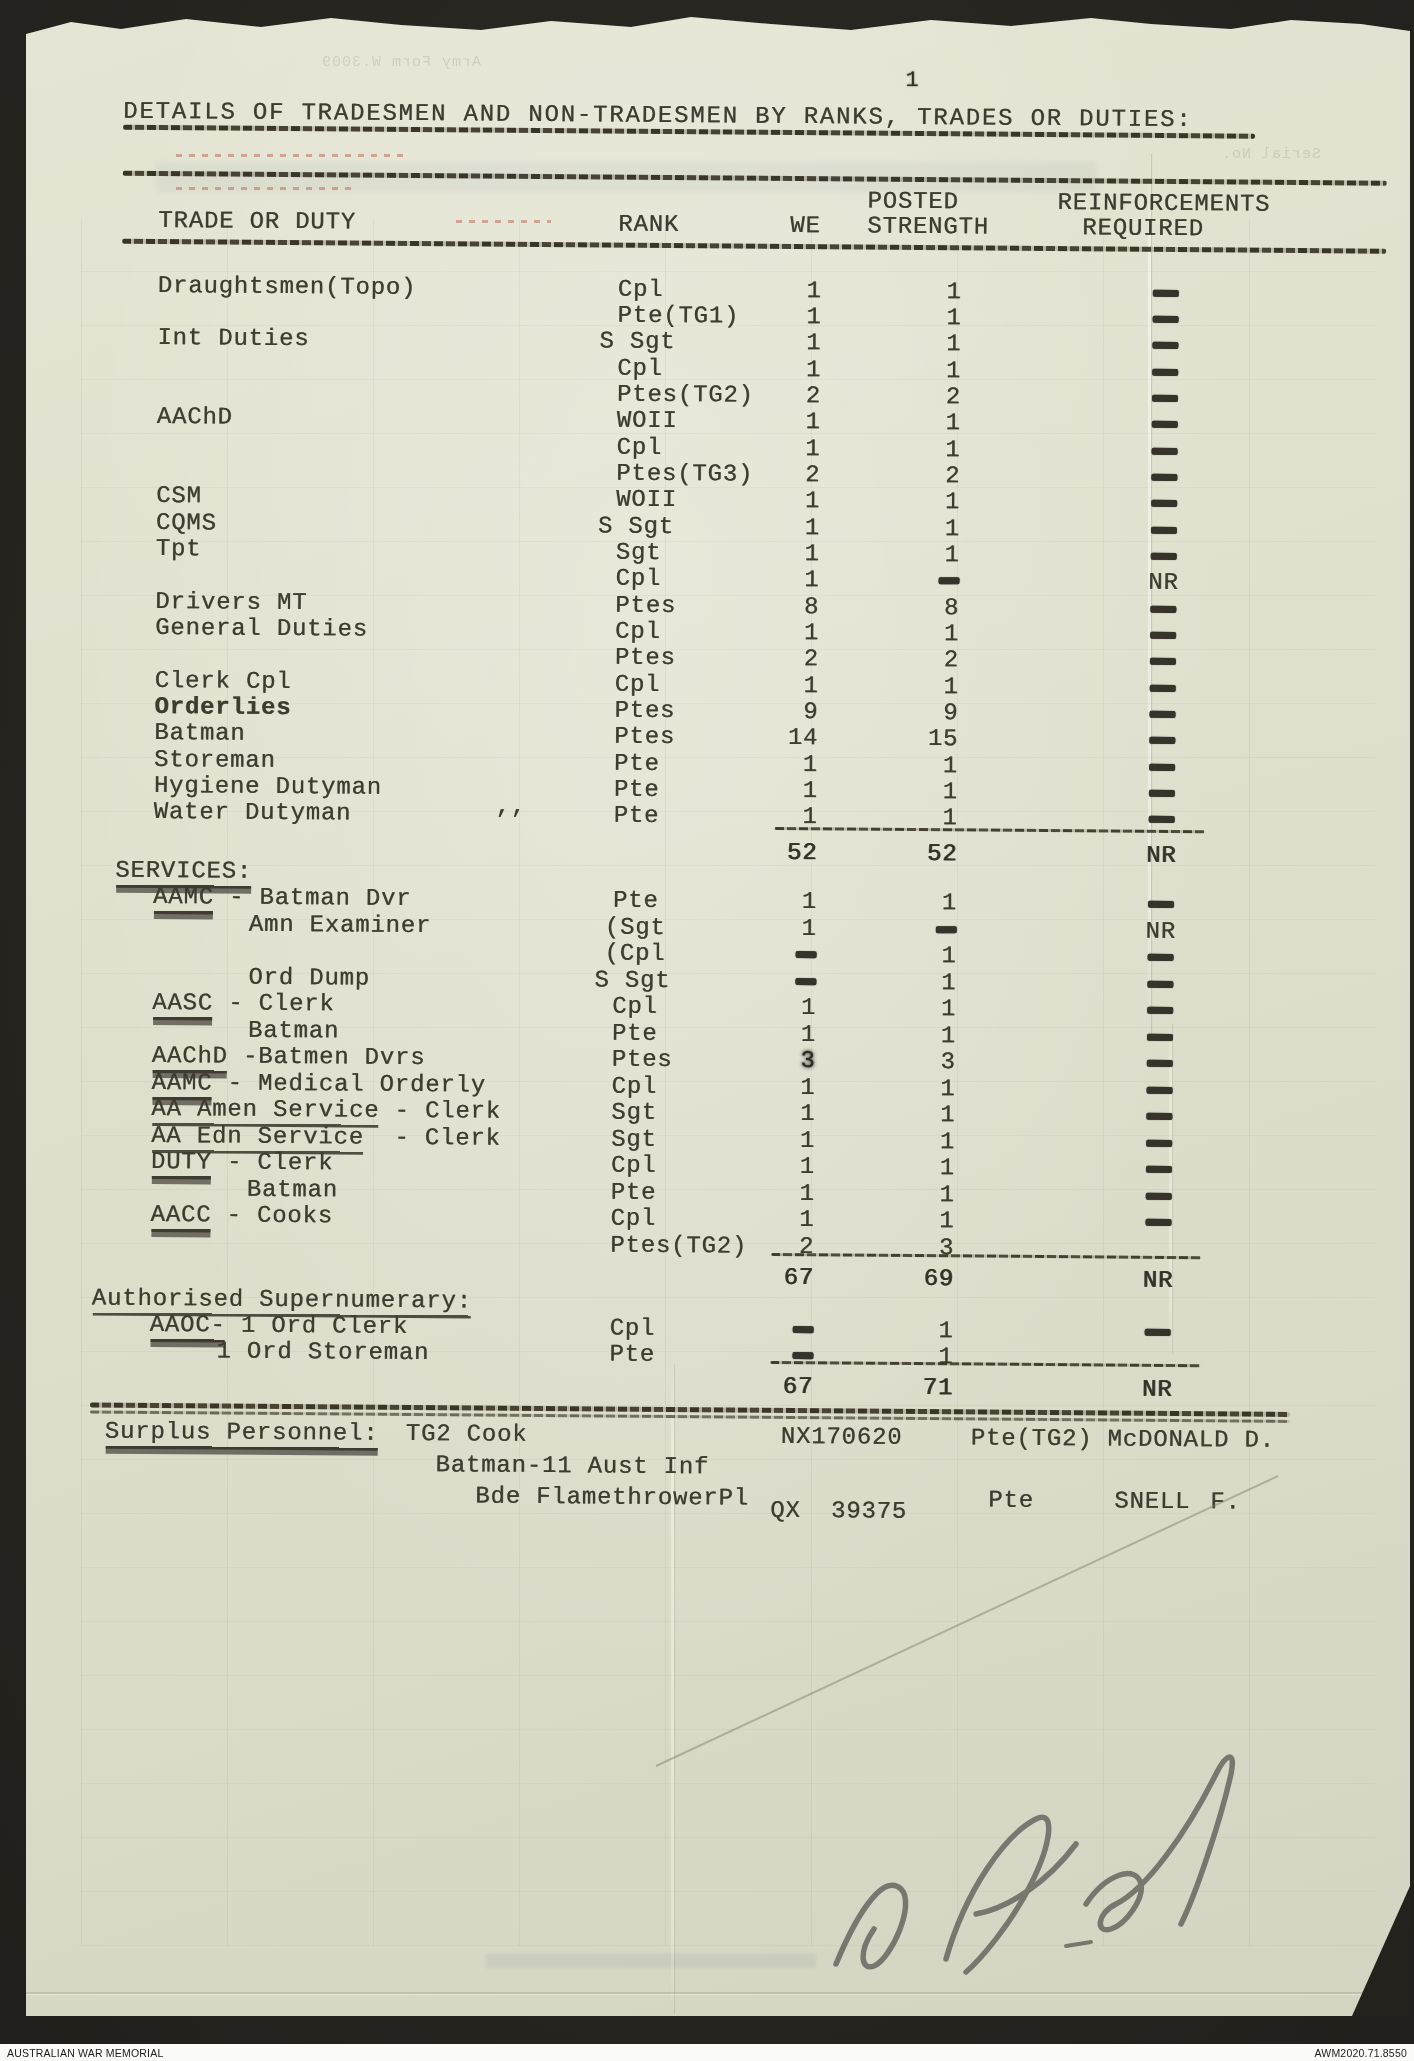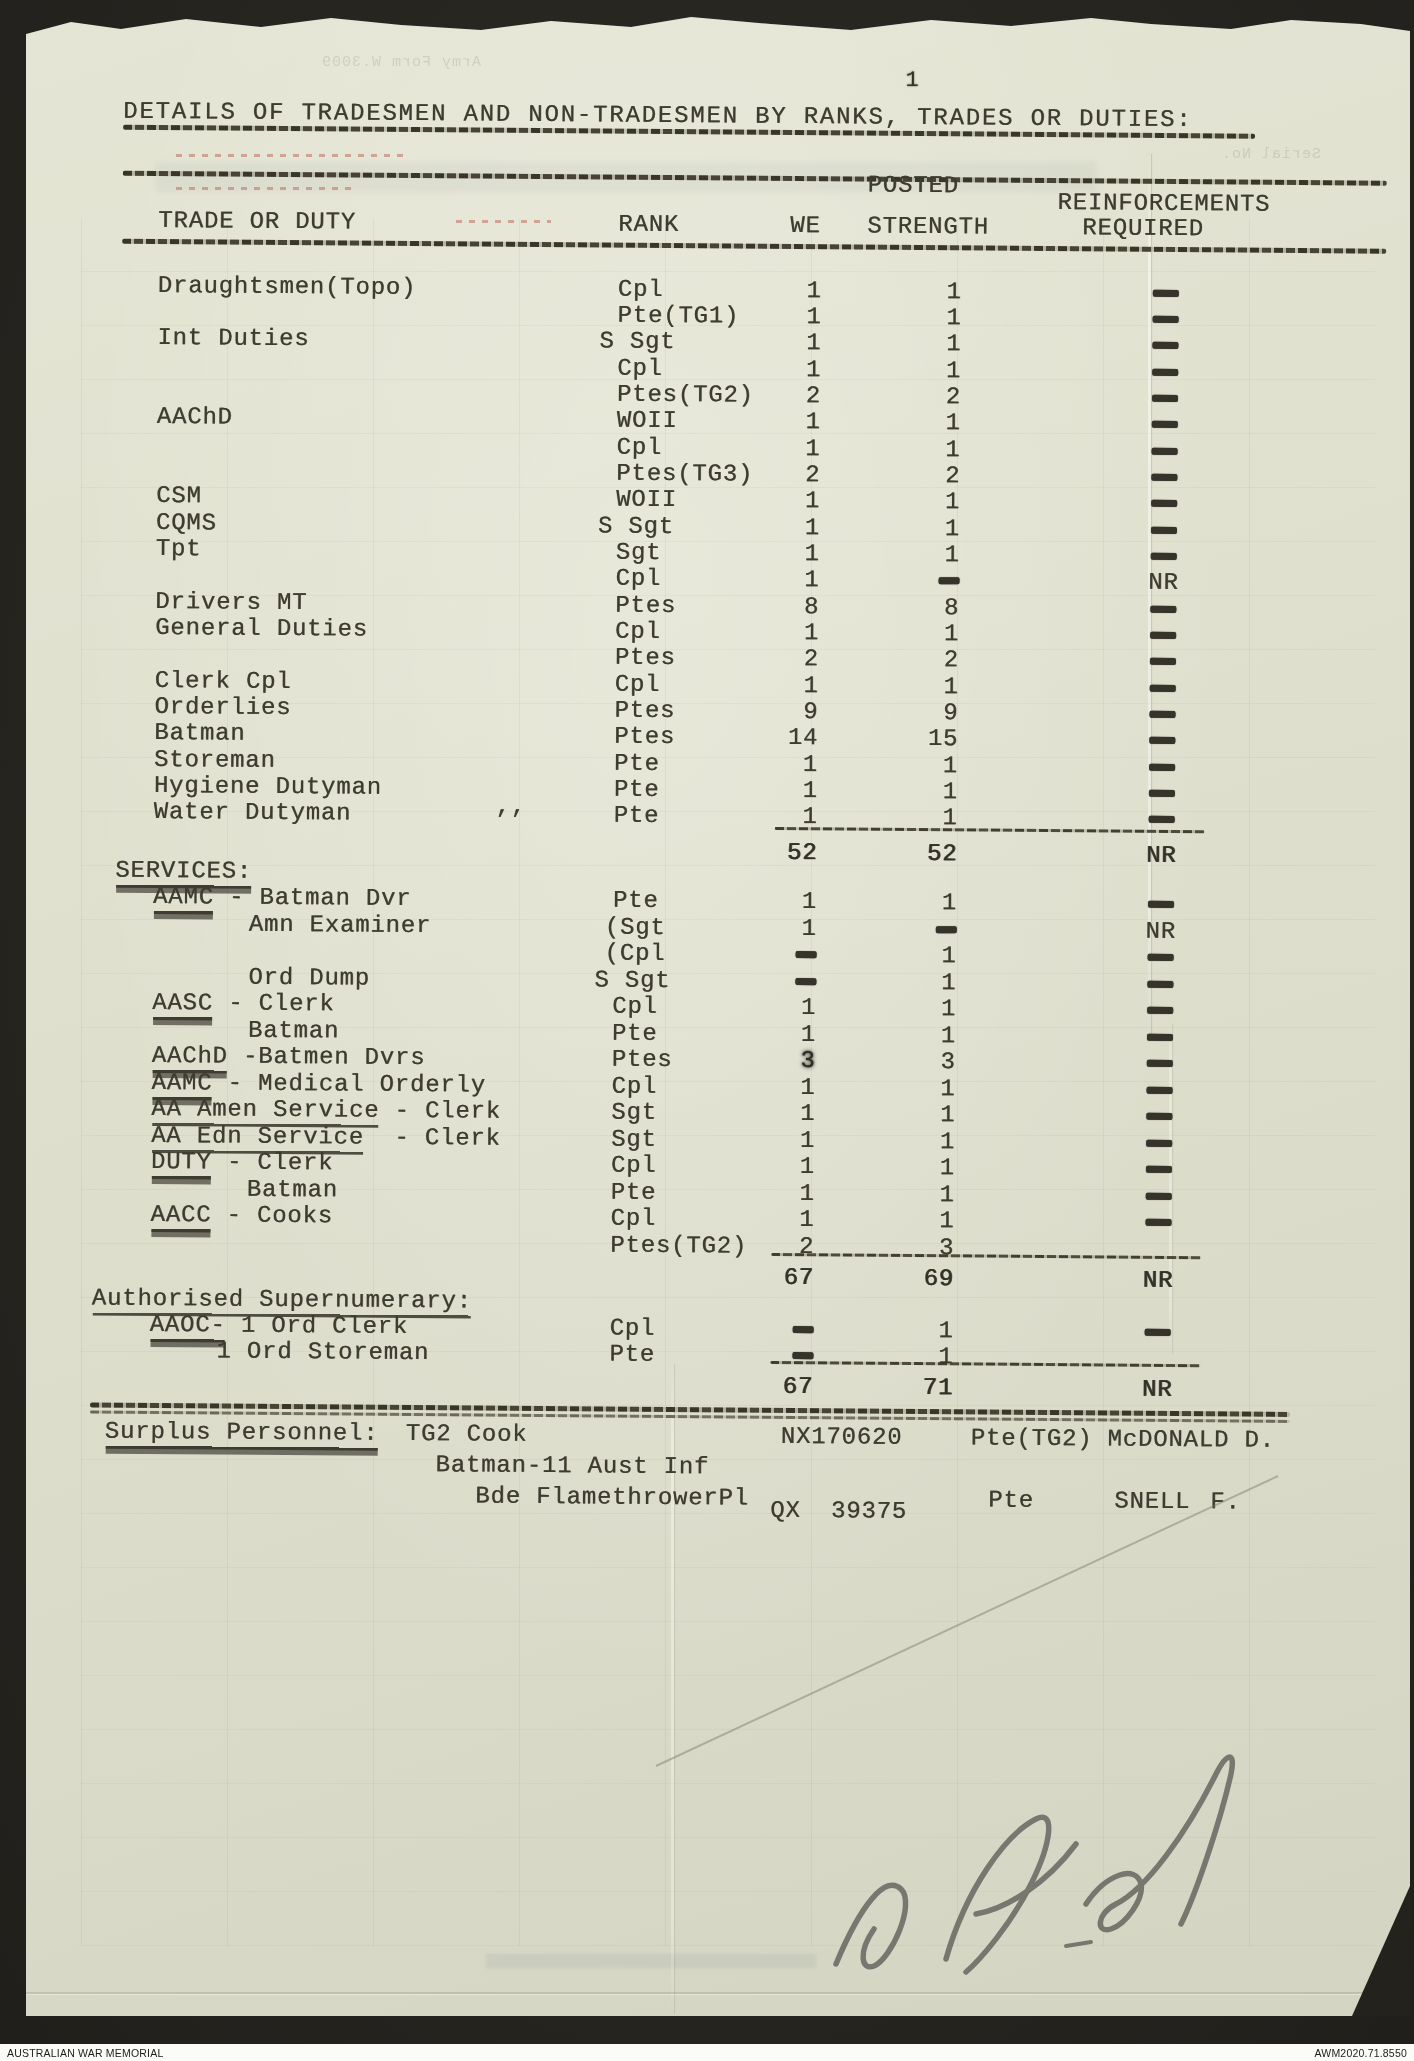--- a/index.html
+++ b/index.html
@@ -85,21 +85,21 @@
   <div class="crease-v" style="left:1143px;top:1010px;height:330px;opacity:.7;"></div>
   <div class="crease-v" style="left:645px;top:1350px;height:650px;opacity:.8;"></div>
   <div class="crease-h" style="top:1978px;"></div>
 
   <div class="typed">
     <span class="abs title" style="left:98px;top:84px;">DETAILS OF TRADESMEN AND NON-TRADESMEN BY RANKS, TRADES OR DUTIES:</span>
     <div class="rule heavy" style="left:98px;top:110px;width:1132px;"></div>
     <span class="abs stray" style="left:880px;top:48px;">1</span>
 
     <div class="rule heavy" style="left:98px;top:156px;width:1264px;"></div>
-    <span class="abs" style="left:843px;top:152px;">POSTED</span>
+    <span class="abs" style="left:843px;top:168px;">POSTED</span>
     <span class="abs" style="left:1033px;top:168px;">REINFORCEMENTS</span>
     <span class="abs" style="left:134px;top:193px;">TRADE OR DUTY</span>
     <span class="abs" style="left:594px;top:193px;">RANK</span>
     <span class="abs" style="left:766px;top:193px;">WE</span>
     <span class="abs" style="left:843px;top:193px;">STRENGTH</span>
     <span class="abs" style="left:1058px;top:193px;">REQUIRED</span>
     <div class="rule heavy" style="left:98px;top:224px;width:1264px;"></div>
 
     <div id="rows-host">
         <div style="position: absolute; left: 0px; top: 0px; width: 100%;">
@@ -208,21 +208,21 @@
           <div class="col-rf" style="top: 626px;"><span class="dash-blob"></span></div>
         </div>
         <div style="position: absolute; left: 0px; top: 0px; width: 100%;">
           <span class="abs" style="left: 134px; top: 653px;">Clerk Cpl</span>
           <span class="abs" style="left: 594px; top: 653px;">Cpl</span>
           <div class="col-we" style="top: 653px;"><span>1</span></div>
           <div class="col-ps" style="top: 653px;"><span>1</span></div>
           <div class="col-rf" style="top: 653px;"><span class="dash-blob"></span></div>
         </div>
         <div style="position: absolute; left: 0px; top: 0px; width: 100%;">
-          <span class="abs" style="left: 134px; top: 679px;">Orderlies</span>
+          <span class="abs" style="left: 134px; top: 679px; font-weight: bold;">Orderlies</span>
           <span class="abs" style="left: 594px; top: 679px;">Ptes</span>
           <div class="col-we" style="top: 679px;"><span>9</span></div>
           <div class="col-ps" style="top: 679px;"><span>9</span></div>
           <div class="col-rf" style="top: 679px;"><span class="dash-blob"></span></div>
         </div>
         <div style="position: absolute; left: 0px; top: 0px; width: 100%;">
           <span class="abs" style="left: 134px; top: 705px;">Batman</span>
           <span class="abs" style="left: 594px; top: 705px;">Ptes</span>
           <div class="col-we" style="top: 705px;"><span>14</span></div>
           <div class="col-ps" style="top: 705px;"><span>15</span></div>

